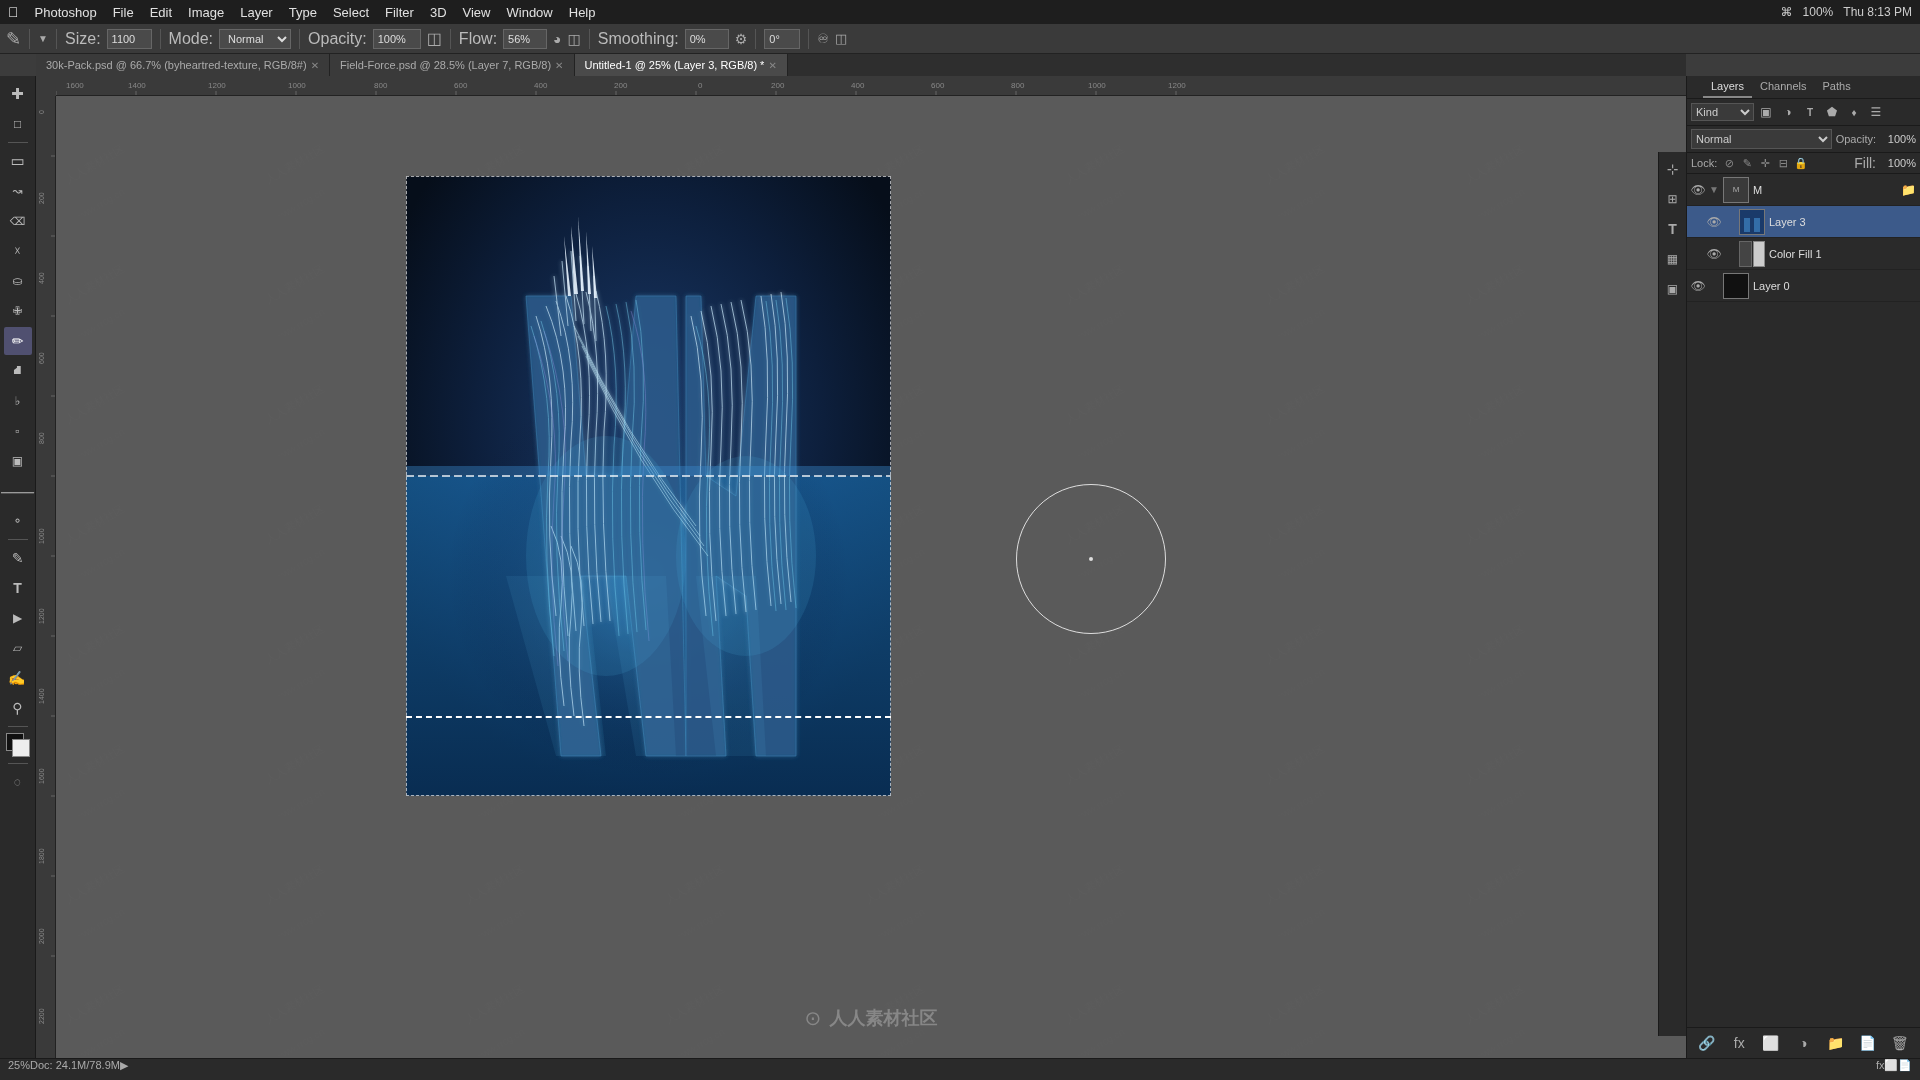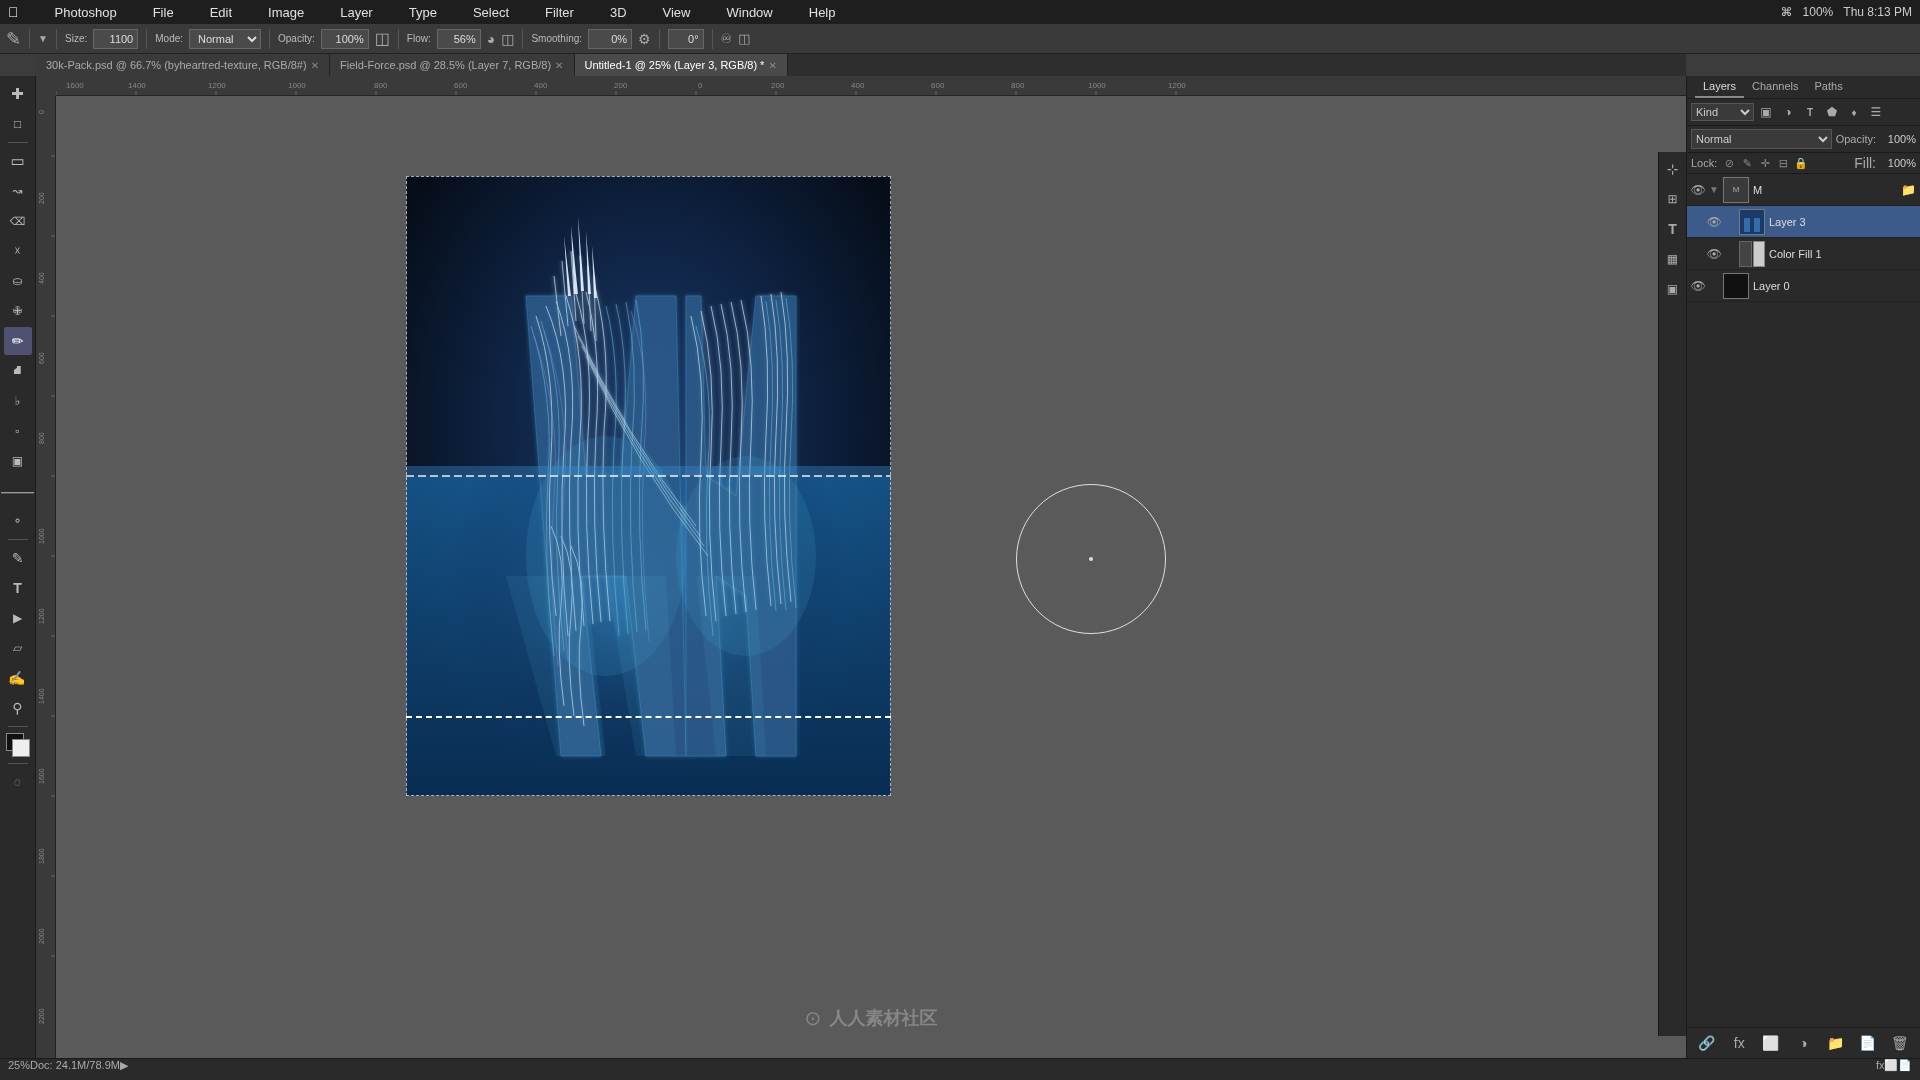--- a/index.html
+++ b/index.html
@@ -22,59 +22,58 @@
       display: flex;
       align-items: center;
       padding: 0 8px;
       gap: 16px;
       position: absolute;
       top: 0;
       left: 0;
       z-index: 100;
     }
     .mac-logo { font-size: 14px; color: #fff; }
-    .menu-item { font-size: 13px; color: #e0e0e0; cursor: pointer; margin-left: 20px; }
+    .menu-item { font-size: 13px; color: #e0e0e0; cursor: pointer; }
     .menu-right { margin-left: auto; display: flex; align-items: center; gap: 10px; font-size: 12px; color: #ccc; }
 
     
     #options-bar {
       position: absolute;
       top: 24px;
       left: 0;
       width: 100%;
       height: 30px;
       background: #3a3a3a;
       border-bottom: 1px solid #222;
       display: flex;
       align-items: center;
       padding: 0 6px;
       gap: 6px;
       z-index: 90;
     }
     .options-icon { font-size: 18px; color: #aaa; }
     .options-separator { width: 1px; height: 20px; background: #555; margin: 0 2px; }
-    .options-label { font-size: 10px; color: #bbb; }
+    .options-label { font-size: 16px; color: #bbb; }
     .options-dropdown {
       background: #4a4a4a;
       border: 1px solid #666;
       color: #ddd;
       font-size: 11px;
       padding: 1px 4px;
       height: 20px;
       min-width: 60px;
     }
     .options-input {
       background: #4a4a4a;
       border: 1px solid #666;
       color: #ddd;
       font-size: 11px;
       padding: 1px 4px;
       height: 20px;
       width: 50px;
-      text-align: right;
     }
 
     
     #tabs-bar {
       position: absolute;
       top: 54px;
       left: 36px;
       right: 234px;
       height: 22px;
       background: #2e2e2e;
@@ -229,21 +228,21 @@
       display: flex;
       flex-direction: column;
       border-left: 1px solid #1a1a1a;
     }
 
     
     #panel-tabs {
       display: flex;
       background: #2a2a2a;
       border-bottom: 1px solid #1a1a1a;
-      padding: 0 8px;
+      padding: 0 16px;
     }
     .panel-tab {
       padding: 4px 8px;
       font-size: 11px;
       color: #aaa;
       cursor: pointer;
       border-bottom: 2px solid transparent;
     }
     .panel-tab.active { color: #ddd; border-bottom-color: #888; }
 

